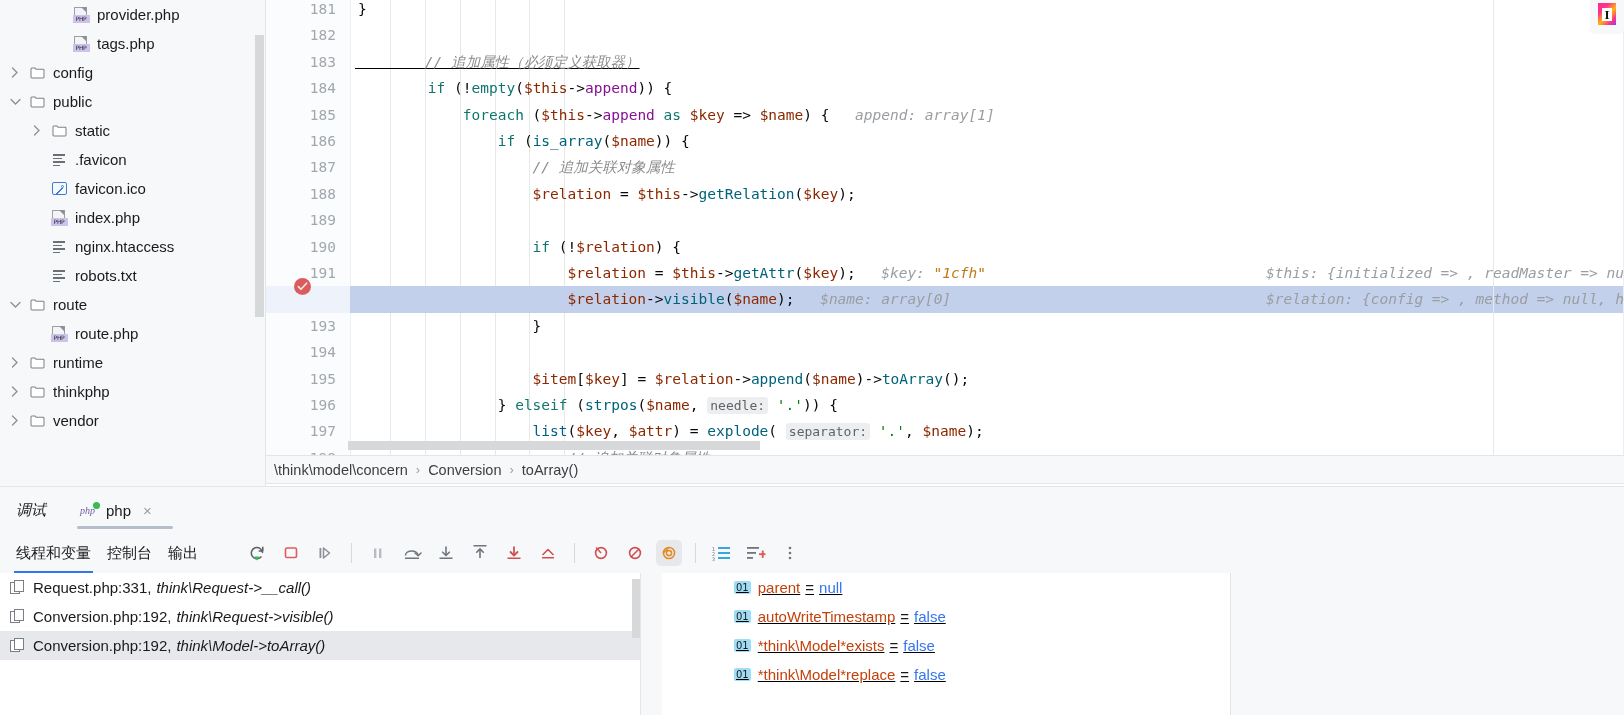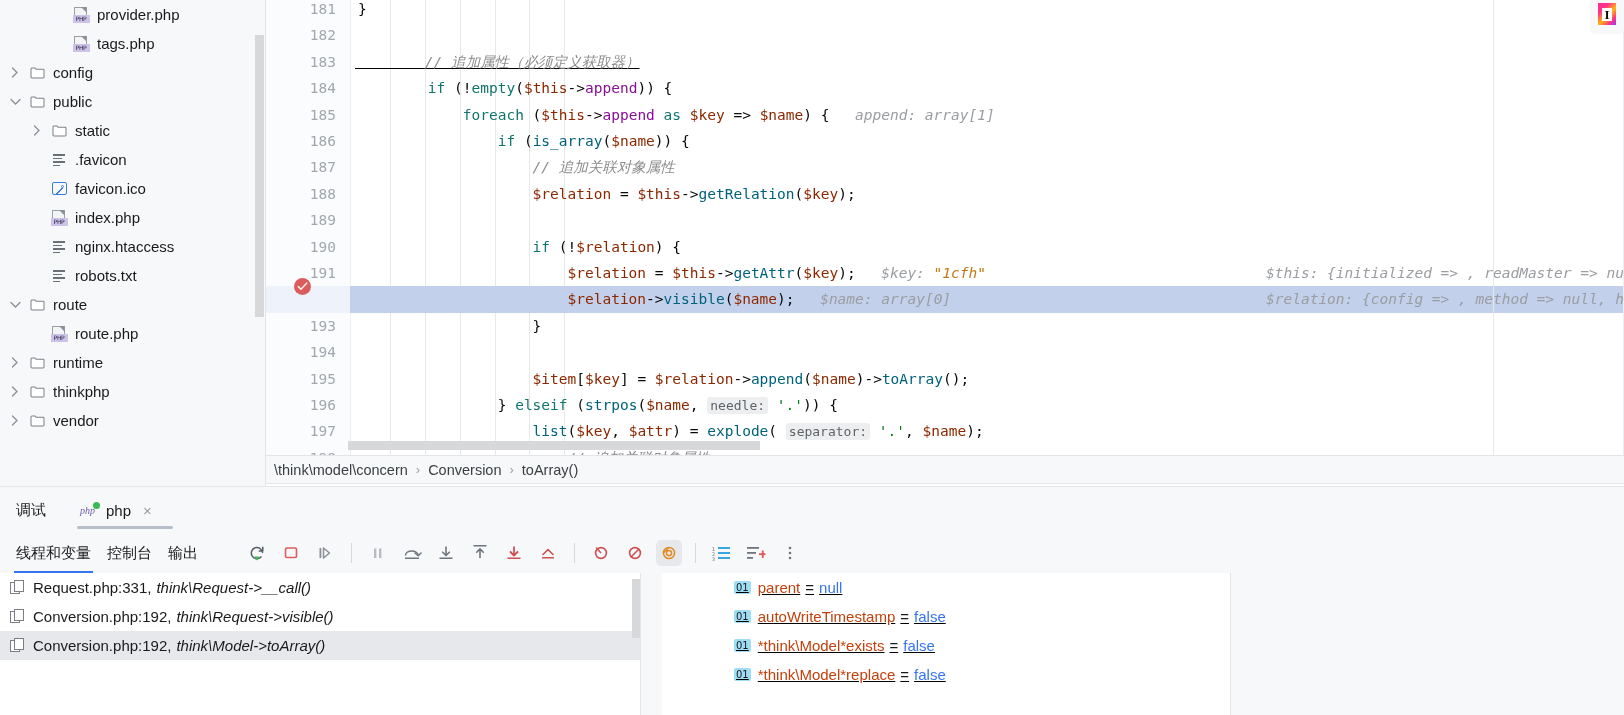--- a/index.html
+++ b/index.html
@@ -118,21 +118,21 @@
     display:flex; align-items:center; justify-content:center; }
   #notify .glyph b{ color:#111; font-size:13px; font-family:"Liberation Serif",serif;
             background:#fff; width:10px; height:13px; text-align:center; line-height:13px;}
 
   
   #debugpanel { position:absolute; left:0; top:486px; width:1624px; height:229px;
                 background:#f7f8fa; border-top:1px solid #e3e5e8; }
 
   #tabrow { position:absolute; left:0; top:0; height:46px; width:100%;
             display:flex; align-items:center; }
-  #tab-title { font-size:15px; color:#1a1a1a; margin-left:16px; margin-right:26px; }
+  #tab-title { font-size:15px; color:#1a1a1a; margin-left:16px; margin-right:26px;font-style:italic; }
   #tab-php { position:relative; display:flex; align-items:center; height:46px; padding:0 8px; }
   .php-running { position:relative; width:20px; height:17px; margin-right:6px; }
   .php-running .elph{ font-size:10px; color:#6b5fa8; font-style:italic;
        font-family:"Liberation Serif", serif; position:absolute; left:0; top:3px; }
   .php-running .dot{ position:absolute; right:0px; top:0px; width:7px;height:7px;
        border-radius:50%; background:#3aba4f; }
   #tab-php-label{ font-size:15px; color:#1a1a1a; }
   #tab-close { margin-left:12px; color:#9aa0a6; font-size:15px; }
   #tab-underline { position:absolute; left:77px; top:39px; width:96px; height:3px;
                    background:#b6bdcb; border-radius:2px; }

